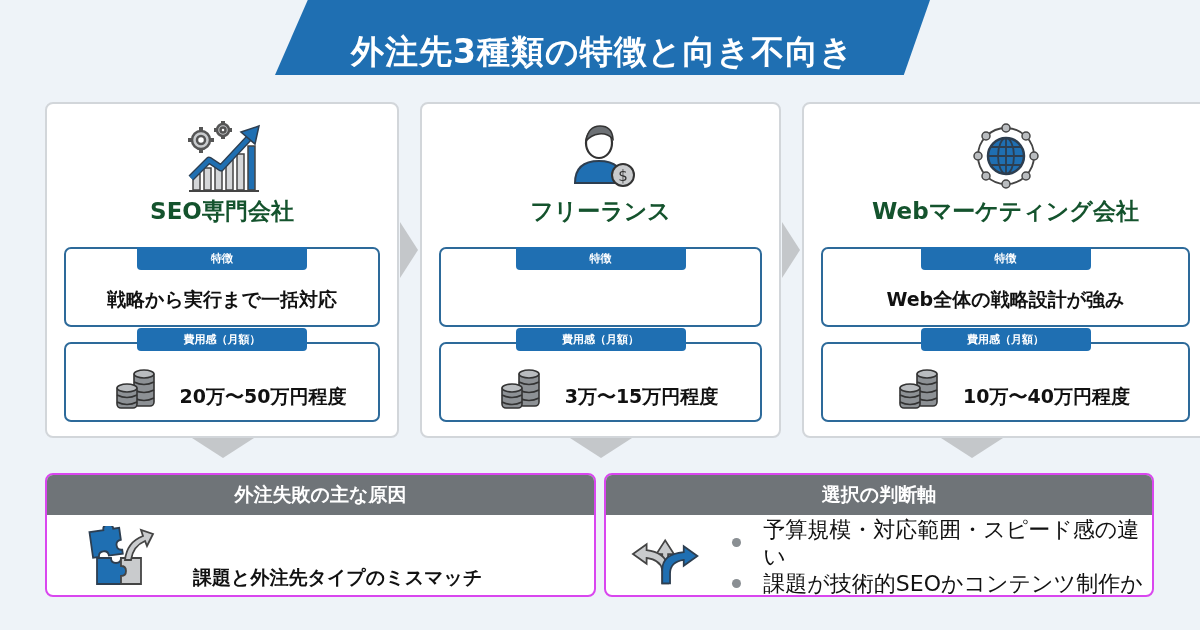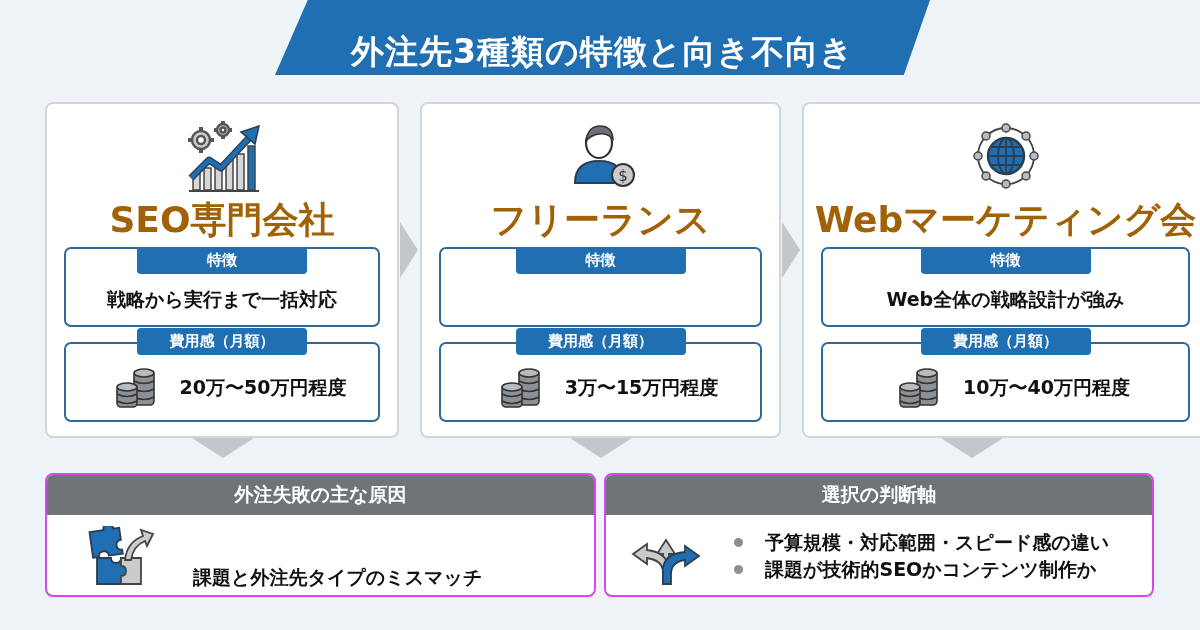--- a/index.html
+++ b/index.html
@@ -22,43 +22,43 @@
   .card {
     position: absolute; top: 102px; height: 336px;
     background: #fff; border: 2px solid #d2d6da; border-radius: 8px;
   }
   .card .icon-wrap {
     position: absolute; left: 0; right: 0; top: 14px; height: 76px;
     display: flex; justify-content: center; align-items: center;
   }
   .card .card-title {
     position: absolute; left: 0; right: 0; top: 92px;
-    text-align: center; font-weight: bold; font-size: 36px; color: #a16207;
+    text-align: center; font-weight: bold; font-size: 23px; color: #14532d;
   }
   .inner {
     position: absolute; left: 17px; right: 17px;
     border: 2px solid #2d6a9a; border-radius: 7px; background: #fff;
   }
   .inner.feature { top: 143px; height: 80px; }
   .inner.cost { top: 238px; height: 80px; }
   .tab {
     position: absolute; left: 50%; transform: translateX(-50%);
-    background: #1f6fb2; color: #fff; font-weight: bold; font-size: 15px;
+    background: #1f6fb2; color: #fff; font-weight: bold; font-size: 11px;
     text-align: center; border-radius: 4px; padding: 4px 12px;
   }
   .inner.feature .tab { top: -2px; width: 170px; border-radius: 0 0 4px 4px; }
   .inner.cost .tab { top: -16px; width: 170px; }
   .inner .feature-text {
     position: absolute; left: 0; right: 0; top: 38px;
     text-align: center; font-weight: bold; font-size: 19px; color: #111;
     white-space: nowrap;
   }
   .inner .cost-row {
     position: absolute; left: 16px; right: 0; top: 22px; height: 44px;
-    display: flex; align-items: center; justify-content: center; gap: 22px;
+    display: flex; align-items: flex-end; justify-content: center; gap: 22px;
   }
   .inner .cost-text { font-weight: bold; font-size: 19px; color: #111; }
   .arrow-right {
     position: absolute; top: 222px; width: 18px; height: 56px;
   }
   .arrow-down {
     position: absolute; width: 62px; height: 20px;
   }
   .panel {
     position: absolute; top: 473px; height: 124px;
@@ -68,21 +68,21 @@
     height: 40px; background: #6f7478; color: #fff; font-weight: bold;
     font-size: 19px; display: flex; align-items: center; justify-content: center;
   }
   .panel-body {
     position: relative; height: 82px; display: flex; align-items: center;
   }
   .panel-body .p-icon { width: 72px; height: 60px; margin-left: 38px; }
   .panel-text { font-weight: bold; font-size: 19px; color: #111; margin-left: 36px; margin-top: 44px; }
   .bullets { margin-left: 32px; list-style: none; }
   .bullets li {
-    font-weight: bold; font-size: 19px; color: #111; line-height: 27px;
+    font-weight: normal; font-size: 22px; color: #111; line-height: 27px;
     display: flex; align-items: center; gap: 12px;
   }
   .bullet-dot {
     display: inline-block; width: 9px; height: 9px; border-radius: 50%;
     background: #8a8f93; margin-right: 10px;
   }
 </style>
 </head>
 <body>
 

